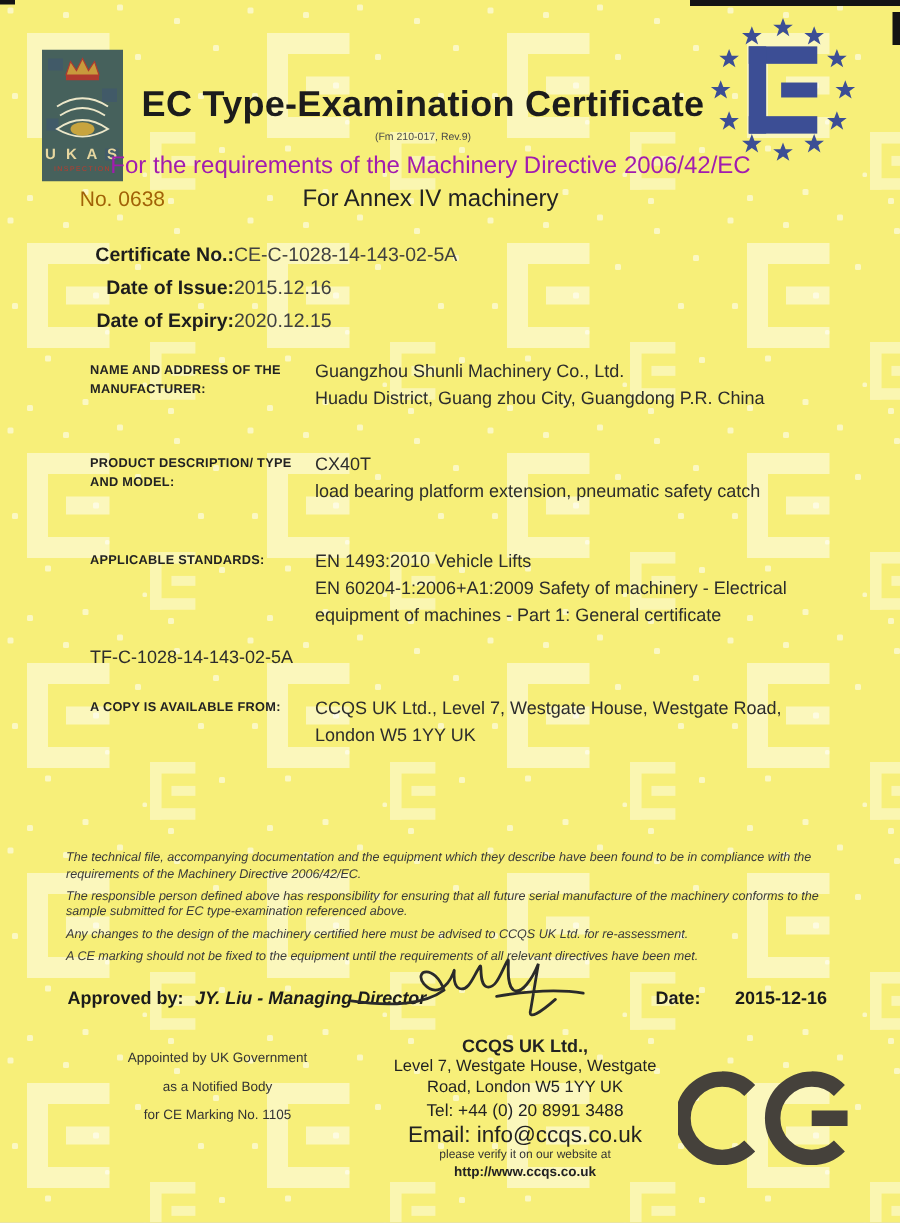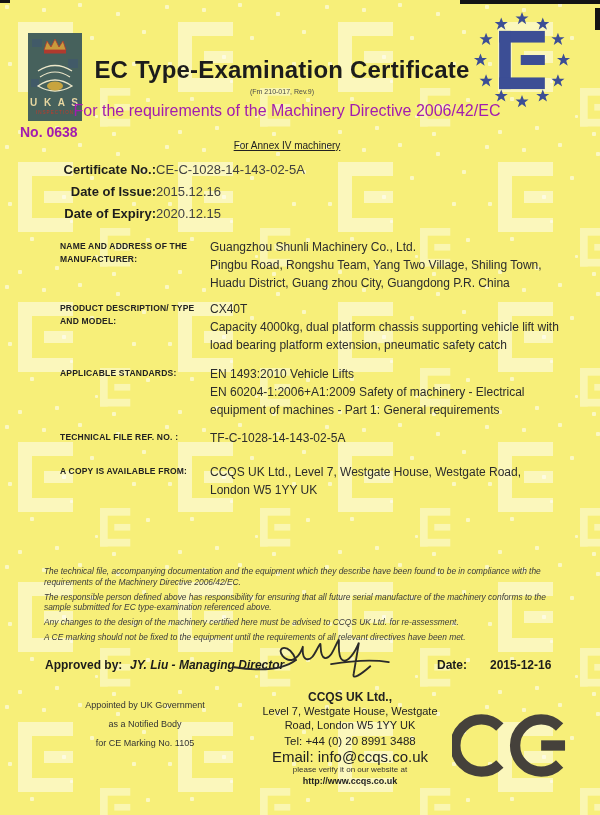--- a/index.html
+++ b/index.html
@@ -4,25 +4,25 @@
 <style>
   html,body{margin:0;padding:0;}
   body{font-family:"Liberation Sans", sans-serif; background:#d8d8d8;}
   #page{position:relative;width:600px;height:815px;background:#f7ef79;overflow:hidden;}
   #wm-svg{position:absolute;left:0;top:0;z-index:0;}
   .layer{position:absolute;z-index:2;}
   .artifact{position:absolute;background:#141414;z-index:3;}
 
   
   #ukas-box{left:28px;top:33px;width:54px;height:88px;}
-  #ukas-number{left:20px;top:124px;width:90px;text-align:left;font-weight:bold;font-size:14px;color:#a21caf;}
+  #ukas-number{left:20px;top:124px;width:90px;text-align:right;font-weight:normal;font-size:14px;color:#a16207;}
   #title{left:72px;top:56px;width:420px;text-align:center;font-size:24px;font-weight:bold;color:#1c1c1c;letter-spacing:.2px;}
   #form-ref{left:72px;top:88px;width:420px;text-align:center;font-size:7px;color:#4a4a4a;}
   #directive-line{left:62px;top:102px;width:450px;text-align:center;font-size:16px;color:#a21caf;}
-  #annex-line{left:62px;top:140px;width:450px;text-align:center;font-size:10px;color:#222;text-decoration:underline;}
+  #annex-line{left:62px;top:124px;width:450px;text-align:center;font-size:16px;color:#222;}
   #eu-logo{left:468px;top:6px;width:108px;height:108px;}
 
   
   #cert-rows{left:60px;top:158px;width:420px;}
   .cert-row{display:flex;height:22px;align-items:center;font-size:13px;color:#1d1d1d;text-align:right;}
   .cert-row .lbl{font-weight:bold;width:96px;flex:0 0 96px;}
   .cert-row .val{color:#404040;}
 
   
   .section{position:absolute;left:60px;width:500px;display:flex;z-index:2;}
@@ -158,45 +158,42 @@
     <div class="cert-row">
       <span class="lbl">Date of Expiry:</span>
       <span class="val">2020.12.15</span>
     </div>
   </div>
 
   <div class="section" id="section-0">
     <div class="slabel">NAME AND ADDRESS OF THE MANUFACTURER:</div>
     <div class="slines">
       <div>Guangzhou Shunli Machinery Co., Ltd.</div>
-      <div>Pingbu Road, Rongshu Team, Yang Two Village, Shiling Town,</div>
       <div>Huadu District, Guang zhou City, Guangdong P.R. China</div>
     </div>
   </div>
 
   <div class="section" id="section-1">
     <div class="slabel">PRODUCT DESCRIPTION/ TYPE AND MODEL:</div>
     <div class="slines">
       <div>CX40T</div>
-      <div>Capacity 4000kg, dual platform chassis supporting vehicle lift with</div>
       <div>load bearing platform extension, pneumatic safety catch</div>
     </div>
   </div>
 
   <div class="section" id="section-2">
     <div class="slabel">APPLICABLE STANDARDS:</div>
     <div class="slines">
       <div>EN 1493:2010 Vehicle Lifts</div>
       <div>EN 60204-1:2006+A1:2009 Safety of machinery - Electrical</div>
-      <div>equipment of machines - Part 1: General requirements</div>
+      <div>equipment of machines - Part 1: General certificate</div>
     </div>
   </div>
 
   <div class="section" id="section-3">
-    <div class="slabel">TECHNICAL FILE REF. NO. :</div>
     <div class="slines">
       <div>TF-C-1028-14-143-02-5A</div>
     </div>
   </div>
 
   <div class="section" id="section-4">
     <div class="slabel">A COPY IS AVAILABLE FROM:</div>
     <div class="slines">
       <div>CCQS UK Ltd., Level 7, Westgate House, Westgate Road,</div>
       <div>London W5 1YY UK</div>

